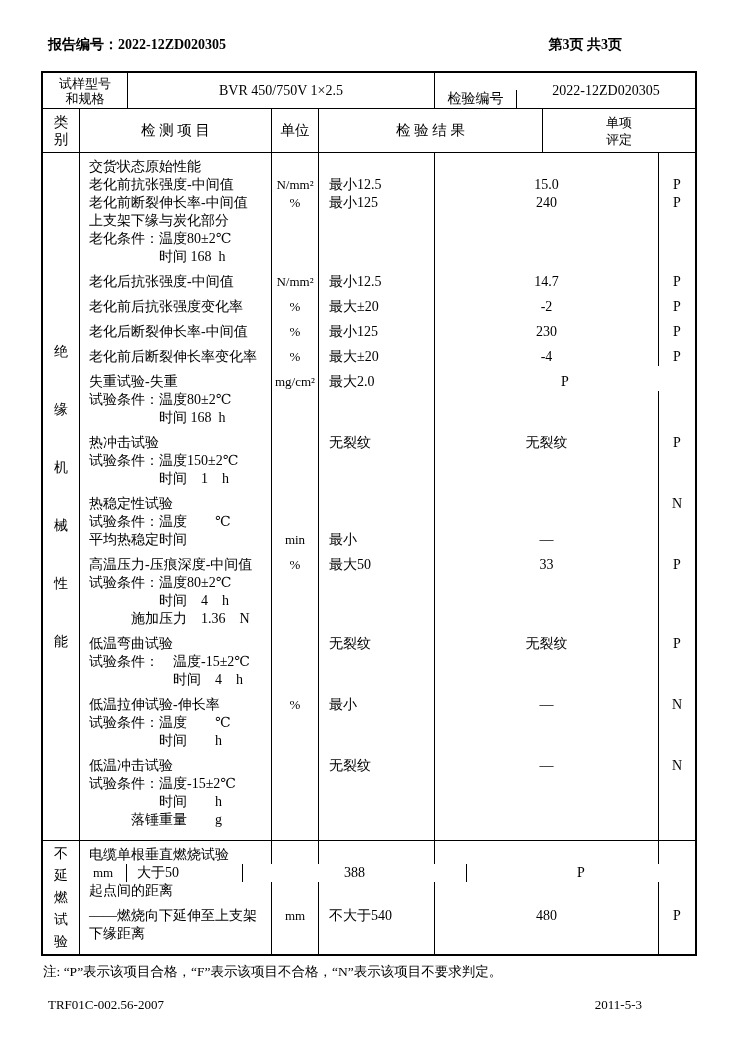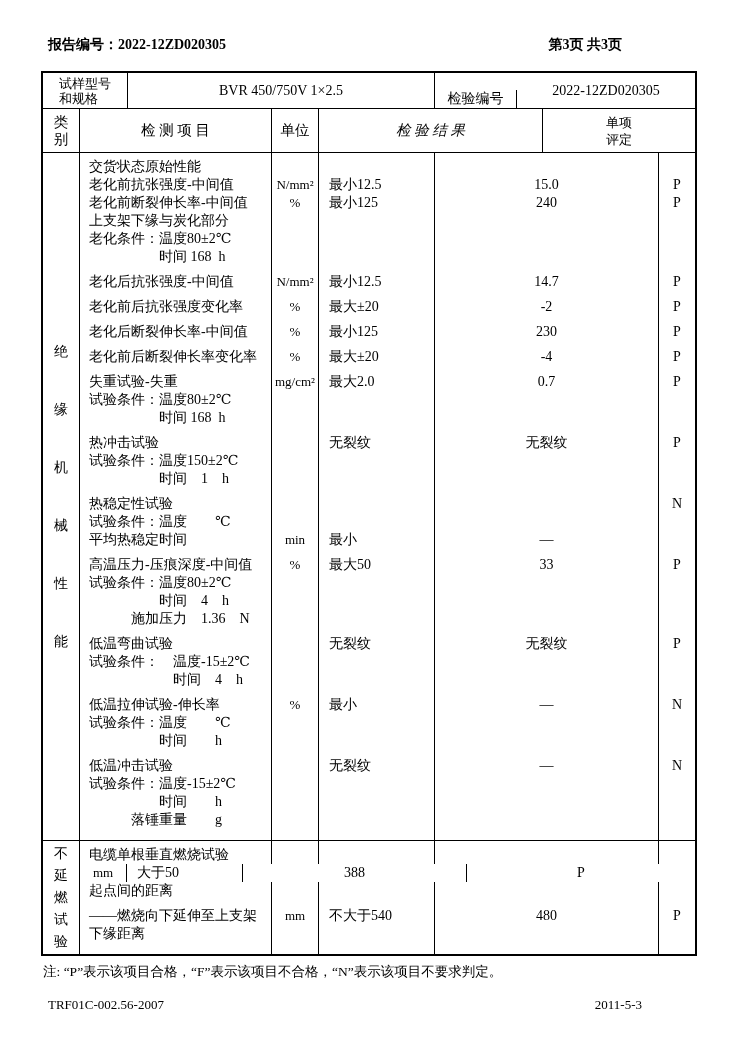--- a/index.html
+++ b/index.html
@@ -21,38 +21,39 @@
   .report-table {
     margin: 17px 0 0 41px;
     width: 656px;
     border: 2px solid #000;
     font-size: 14px;
   }
   .info-row { display: flex; border-bottom: 1px solid #000; height: 36px; }
   .info-row > div {
     border-right: 1px solid #000;
     display: flex; align-items: center; justify-content: center;
+    text-align: center;
   }
   .info-row > div:last-child { border-right: none; }
   .ic-sample-label { width: 85px; font-size: 13px; line-height: 15px; white-space: pre-line; }
   .ic-sample-value { width: 307px; }
   .ic-insp-label { width: 82px; margin-top: 17px; }
   .ic-insp-value { flex: 1; }
   .header-row { display: flex; border-bottom: 1px solid #000; height: 44px; font-size: 14.5px; }
   .header-row > div {
     border-right: 1px solid #000;
     display: flex; align-items: center; justify-content: center;
     text-align: center; white-space: pre-line; line-height: 17px;
   }
   .header-row > div:last-child { border-right: none; }
   .hc-cat { width: 37px; }
   .hc-item { width: 192px; }
   .hc-unit { width: 47px; }
   .hc-std { width: 116px; }
-  .hc-res { width: 224px; font-style: italic; }
+  .hc-res { width: 224px; }
   .hc-ver { flex: 1; font-size: 13px; }
   .test-section { display: flex; border-bottom: 1px solid #000; }
   .test-section:last-child { border-bottom: none; }
   .cat-cell {
     width: 37px; border-right: 1px solid #000;
     display: flex; flex-direction: column;
     align-items: center; justify-content: center;
   }
   .test-section.sec-0 .cat-cell { gap: 40px; }
   .test-section.sec-1 .cat-cell { gap: 4px; }
@@ -177,21 +178,20 @@
             <div class="c-item">老化前后断裂伸长率变化率</div>
             <div class="c-unit">%</div>
             <div class="c-std">最大±20</div>
             <div class="c-res">-4</div>
             <div class="c-ver">P</div>
           </div>
           <div class="line gs">
             <div class="c-item">失重试验-失重</div>
             <div class="c-unit">mg/cm²</div>
             <div class="c-std">最大2.0</div>
-            <div class="c-res">0.7</div>
             <div class="c-ver">P</div>
           </div>
           <div class="line">
             <div class="c-item">试验条件：温度80±2℃</div>
             <div class="c-unit"></div>
             <div class="c-std"></div>
             <div class="c-res"></div>
             <div class="c-ver"></div>
           </div>
           <div class="line">

